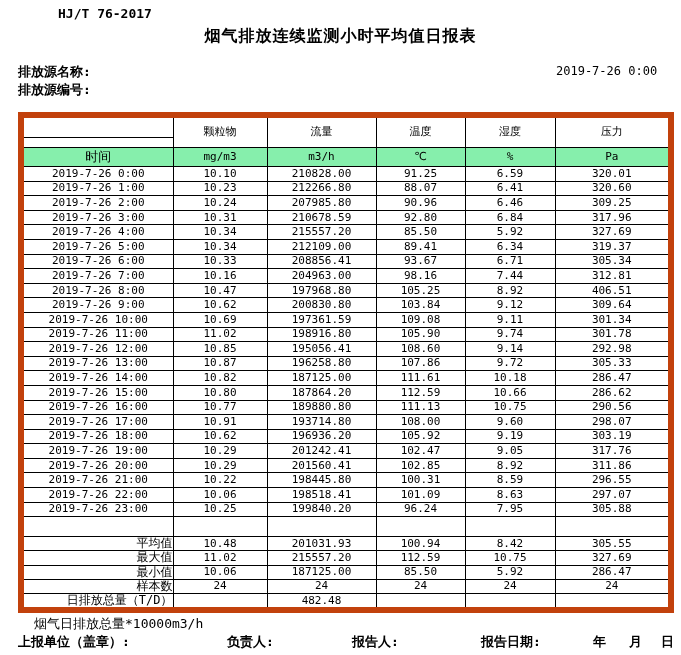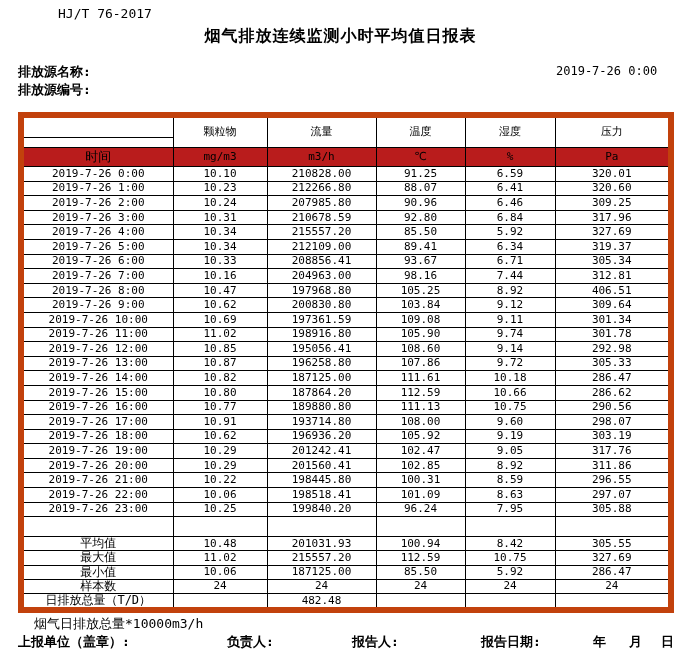--- a/index.html
+++ b/index.html
@@ -1,21 +1,21 @@
 <!DOCTYPE html>
 <html><head>
 <meta charset="utf-8">
 <style>
   html,body{margin:0;padding:0;background:#ffffff;}
   .page{
     position:relative;width:681px;height:655px;background:#ffffff;color:#000;
     font-family:"DejaVu Sans Mono","DejaVu Sans",monospace;
     -webkit-font-smoothing:none;
   }
-  .standard{position:absolute;left:20px;top:6px;font-weight:normal;font-size:13px;padding-left:38px;}
+  .standard{position:absolute;left:20px;top:6px;font-weight:bold;font-size:13px;padding-left:38px;}
   .title{position:absolute;left:0;top:26px;width:100%;text-align:center;font-weight:bold;font-size:16px;letter-spacing:1px;}
   .src-name{position:absolute;left:18px;top:63px;font-weight:bold;font-size:13px;}
   .src-id{position:absolute;left:18px;top:81px;font-weight:bold;font-size:13px;}
   .datetime{position:absolute;left:556px;top:64px;font-size:12px;}
 
   table.report{
     position:absolute;left:18px;top:112px;width:650px;
     border-collapse:collapse;table-layout:fixed;
     border:6px solid #c2410c;
   }
@@ -23,26 +23,26 @@
     border:1px solid #000;
     padding:0;margin:0;
     text-align:center;vertical-align:middle;
     font-weight:normal;
     font-size:11px;line-height:1.1;
     white-space:nowrap;overflow:hidden;
   }
   tr.hdr-top td{height:19px;}
   tr.hdr-mid td{height:9px;}
   th.col-label{font-size:12px;}
-  tr.unit-row td{height:18px;background:#b91c1c;font-size:11px;}
+  tr.unit-row td{height:18px;background:#86efac;font-size:11px;}
   tr.unit-row td.time-head{font-size:13px;}
   tr.data-row td{height:13.6px;font-size:11px;}
   tr.blank-row td{height:19px;}
   tr.summary-row td{height:12px;font-size:11px;}
-  tr.summary-row td.sum-label{font-size:12px;}
+  tr.summary-row td.sum-label{font-size:12px;text-align:right;}
   td.left-lab{text-align:left;padding-left:5px;}
 
   .note{position:absolute;left:18px;top:615px;font-weight:normal;font-size:13px;margin-left:16px;}
   .sign-item{position:absolute;top:633px;font-weight:bold;font-size:13px;}
   .pos-unit{left:18px;}
   .pos-resp{left:227px;}
   .pos-reporter{left:352px;}
   .pos-date{left:481px;}
   .pos-year{left:593px;}
   .pos-month{left:629px;}

